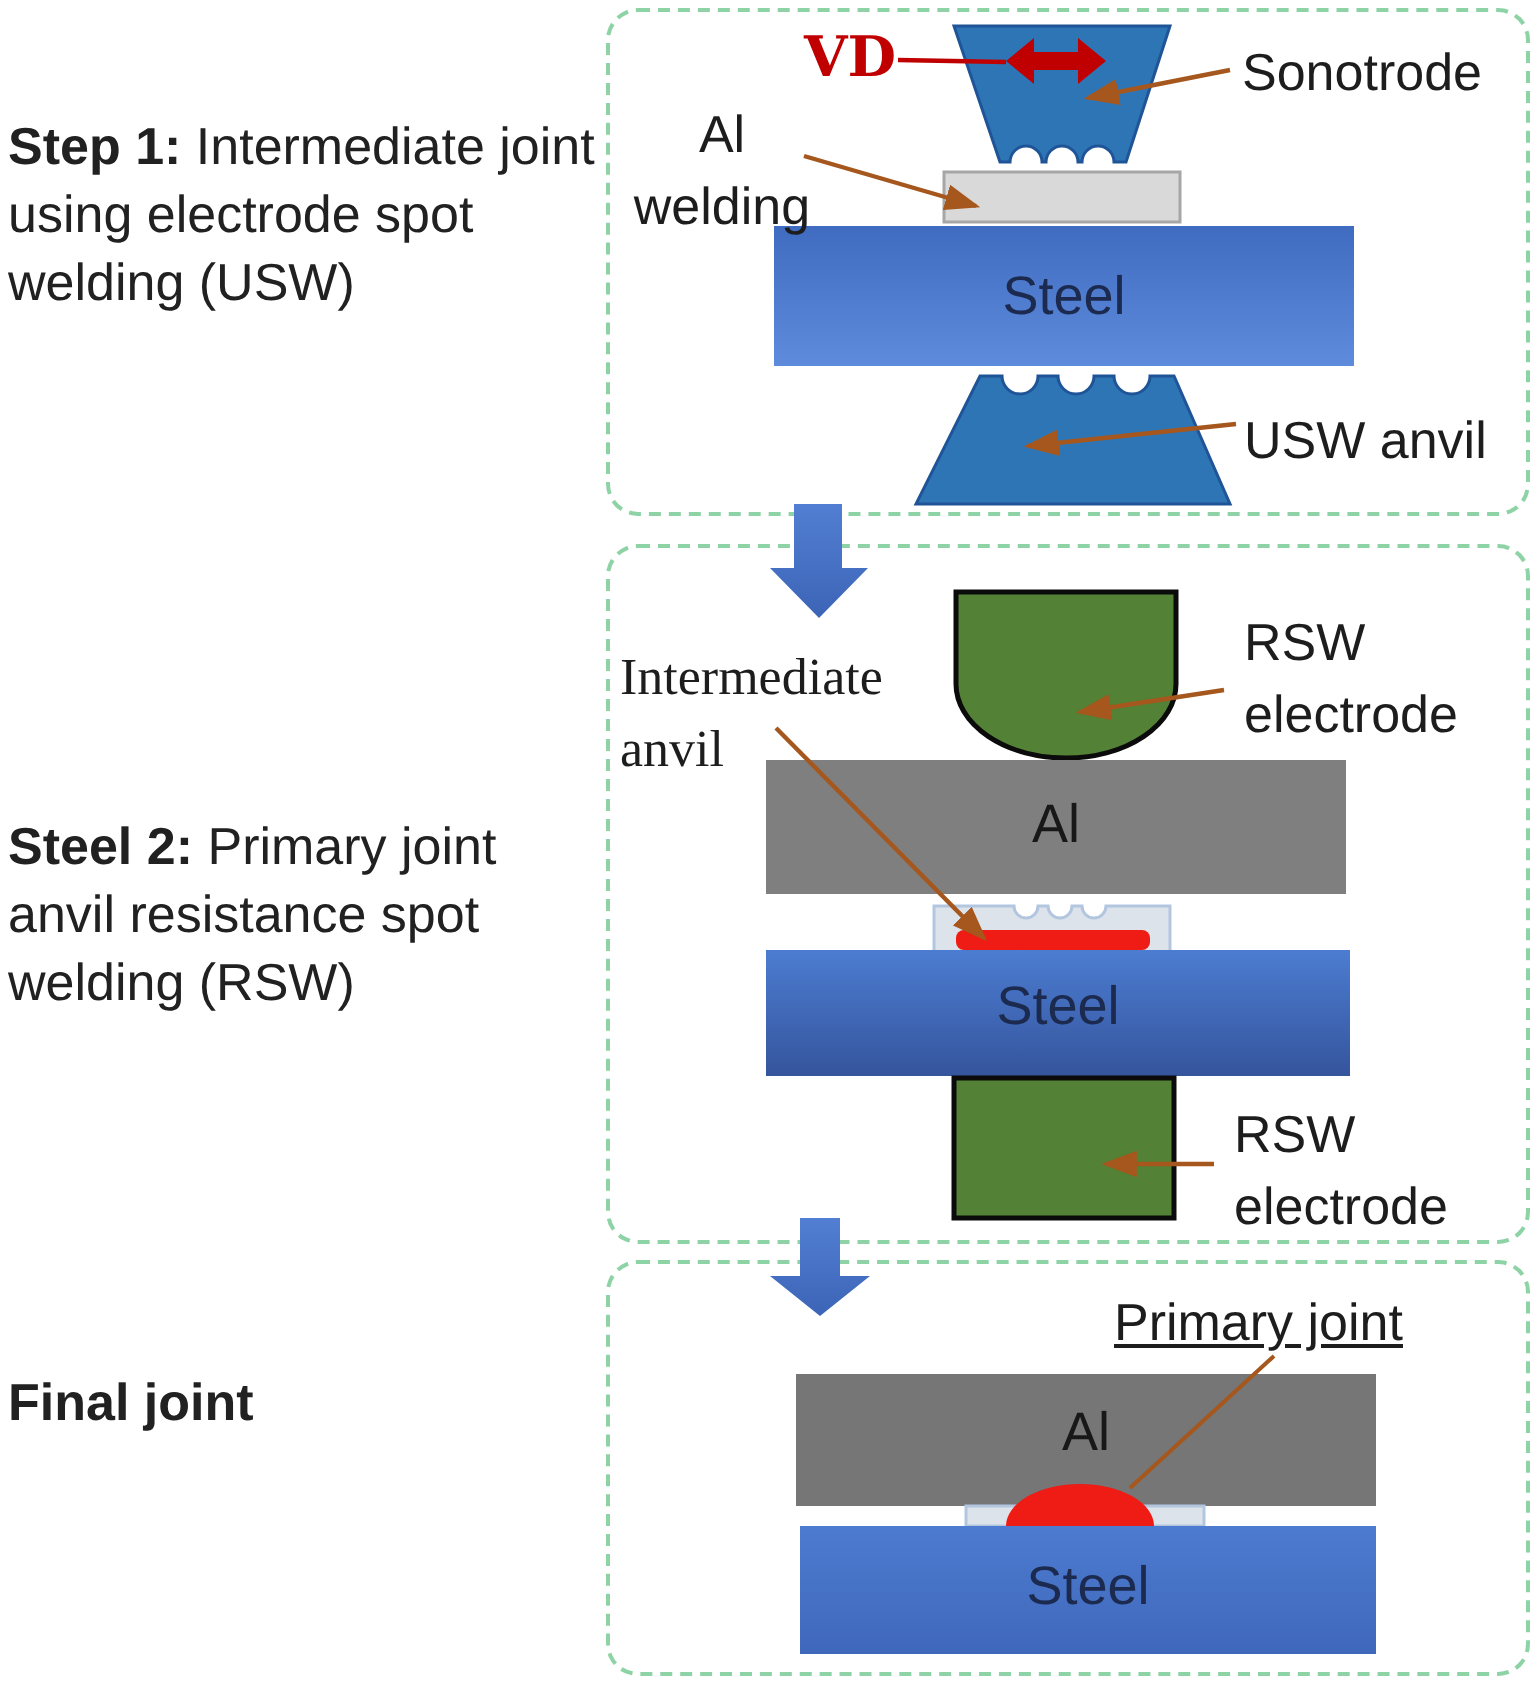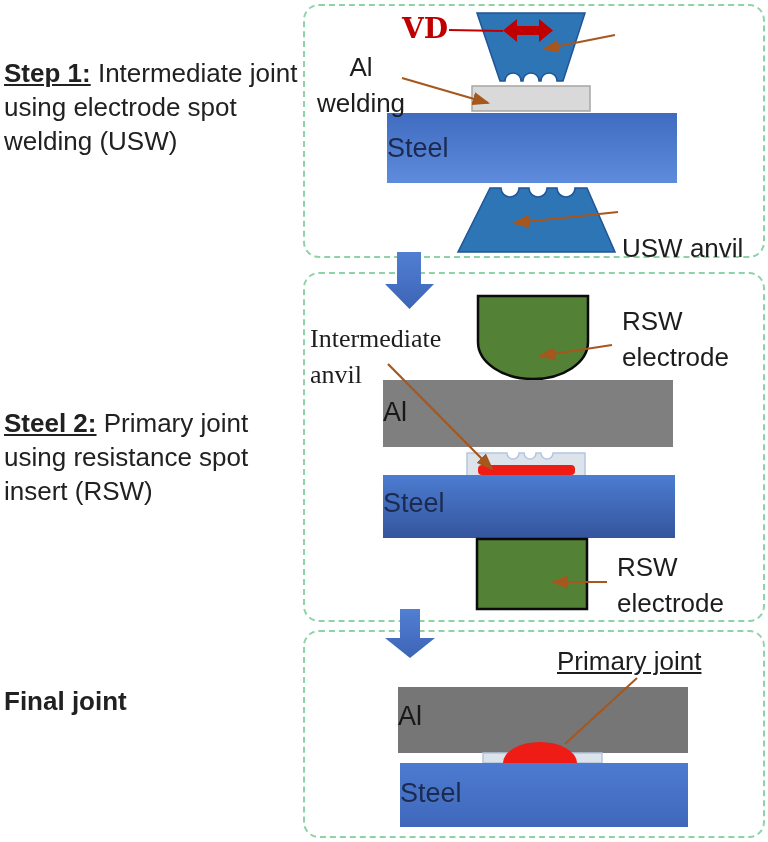--- a/index.html
+++ b/index.html
@@ -6,32 +6,32 @@
   body{width:768px;height:842px;font-family:"Liberation Sans",sans-serif;}
   .canvas{position:relative;width:768px;height:842px;overflow:hidden;background:#ffffff;}
   .panel{position:absolute;border:2.5px dashed #8ed3a6;border-radius:16px;background:#ffffff;}
   #panel-step1{left:303px;top:4px;width:458px;height:250px;}
   #panel-step2{left:303px;top:272px;width:458px;height:346px;}
   #panel-final{left:303px;top:630px;width:458px;height:204px;}
   svg.shapes{position:absolute;left:0;top:0;width:768px;height:842px;pointer-events:none;}
   .dlabel{position:absolute;font-size:26px;line-height:34px;color:#1d1d1d;white-space:nowrap;}
   .two-line{white-space:normal;line-height:36px;}
   .step-label{position:absolute;left:4px;width:294px;font-size:26px;line-height:34px;color:#212121;}
-  .step-label b{font-weight:bold;text-decoration:underline;}
+  .step-label b{font-weight:bold;}
   #step1-label{top:56px;}
   #step2-label{top:406px;}
   #final-label{top:684px;font-weight:bold;}
-  .metal-label{position:absolute;font-size:27px;}
+  .metal-label{position:absolute;text-align:center;font-size:27px;}
   .steel-text{color:#1b2a4e;}
   .al-text{color:#181818;}
   #vd-label{left:402px;top:12px;font-family:"DejaVu Serif",serif;font-weight:bold;font-size:28px;color:#c00000;}
   #sonotrode-label{left:621px;top:19px;}
   #al-insert-label{left:314px;top:49px;width:94px;text-align:center;}
   #steel1-label{left:387px;top:131px;width:290px;}
-  #usw-anvil-label{left:622px;top:203px;margin-top:28px;}
+  #usw-anvil-label{left:622px;top:203px;}
   #rsw-top-label{left:622px;top:303px;}
   #intermediate-label{left:310px;top:321px;font-family:Liberation Serif, serif;}
   #al2-label{left:383px;top:395px;width:290px;}
   #steel2-label{left:383px;top:486px;width:292px;}
   #rsw-bottom-label{left:617px;top:549px;}
   #primary-joint-label{left:557px;top:644px;text-decoration:underline;}
   #al3-label{left:398px;top:699px;width:290px;}
   #steel3-label{left:400px;top:776px;width:288px;}
 </style>
 </head>
@@ -94,27 +94,28 @@
     <rect x="483" y="753" width="119" height="10" stroke="#b3c6e0" stroke-width="1.5" fill="#dde3eb"></rect>
     <path d="M503,763 A37,21 0 0 1 577,763 Z" fill="#ee1c14"></path>
     <rect x="400" y="763" width="288" height="64" fill="url(#steelGrad3)"></rect>
     <line x1="637" y1="678" x2="565" y2="744" stroke="#a5571d" stroke-width="2"></line>
   </svg>
 
   <div class="step-label" id="step1-label">
     <b>Step 1:</b><span> Intermediate joint using electrode spot welding (USW)</span>
   </div>
   <div class="step-label" id="step2-label">
-    <b>Steel 2:</b><span> Primary joint using resistance spot insert (RSW)</span>
+    <b>Steel 2:</b><span> Primary joint anvil resistance spot welding (RSW)</span>
   </div>
   <div class="step-label" id="final-label">
     <span>Final joint</span>
   </div>
 
   <div class="dlabel" id="vd-label">VD</div>
+  <div class="dlabel" id="sonotrode-label">Sonotrode</div>
   <div class="dlabel two-line" id="al-insert-label">
     <span>Al</span><br>
     <span>welding</span>
   </div>
   <div class="dlabel metal-label steel-text" id="steel1-label">Steel</div>
   <div class="dlabel" id="usw-anvil-label">USW anvil</div>
 
   <div class="dlabel two-line" id="rsw-top-label">
     <span>RSW</span><br>
     <span>electrode</span>

